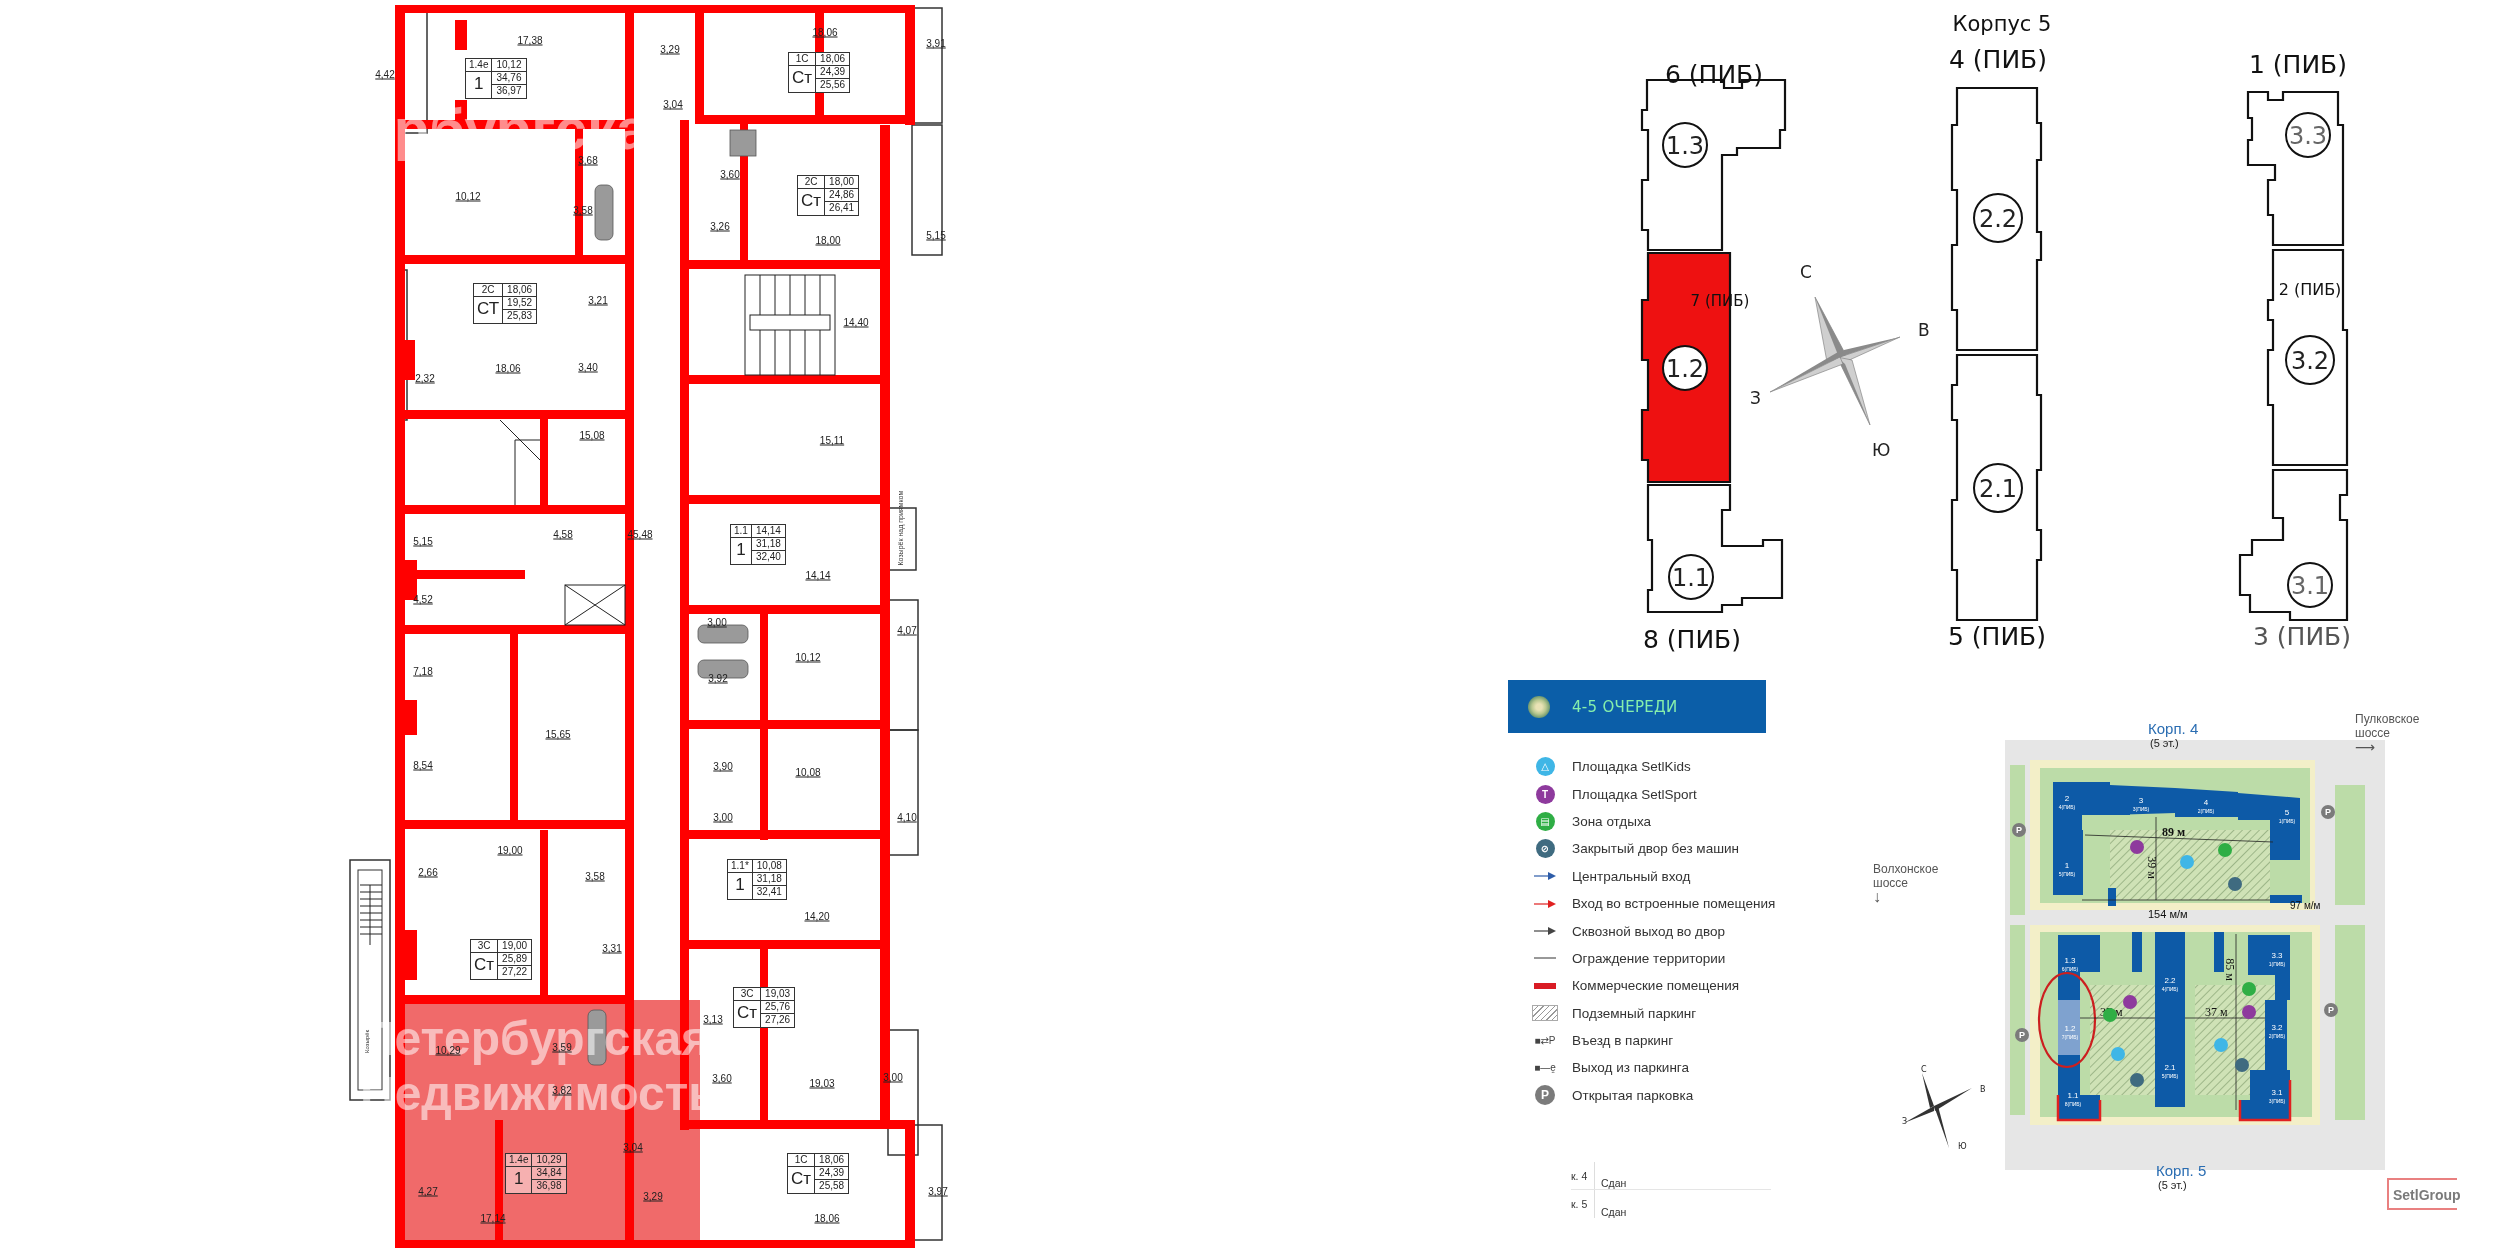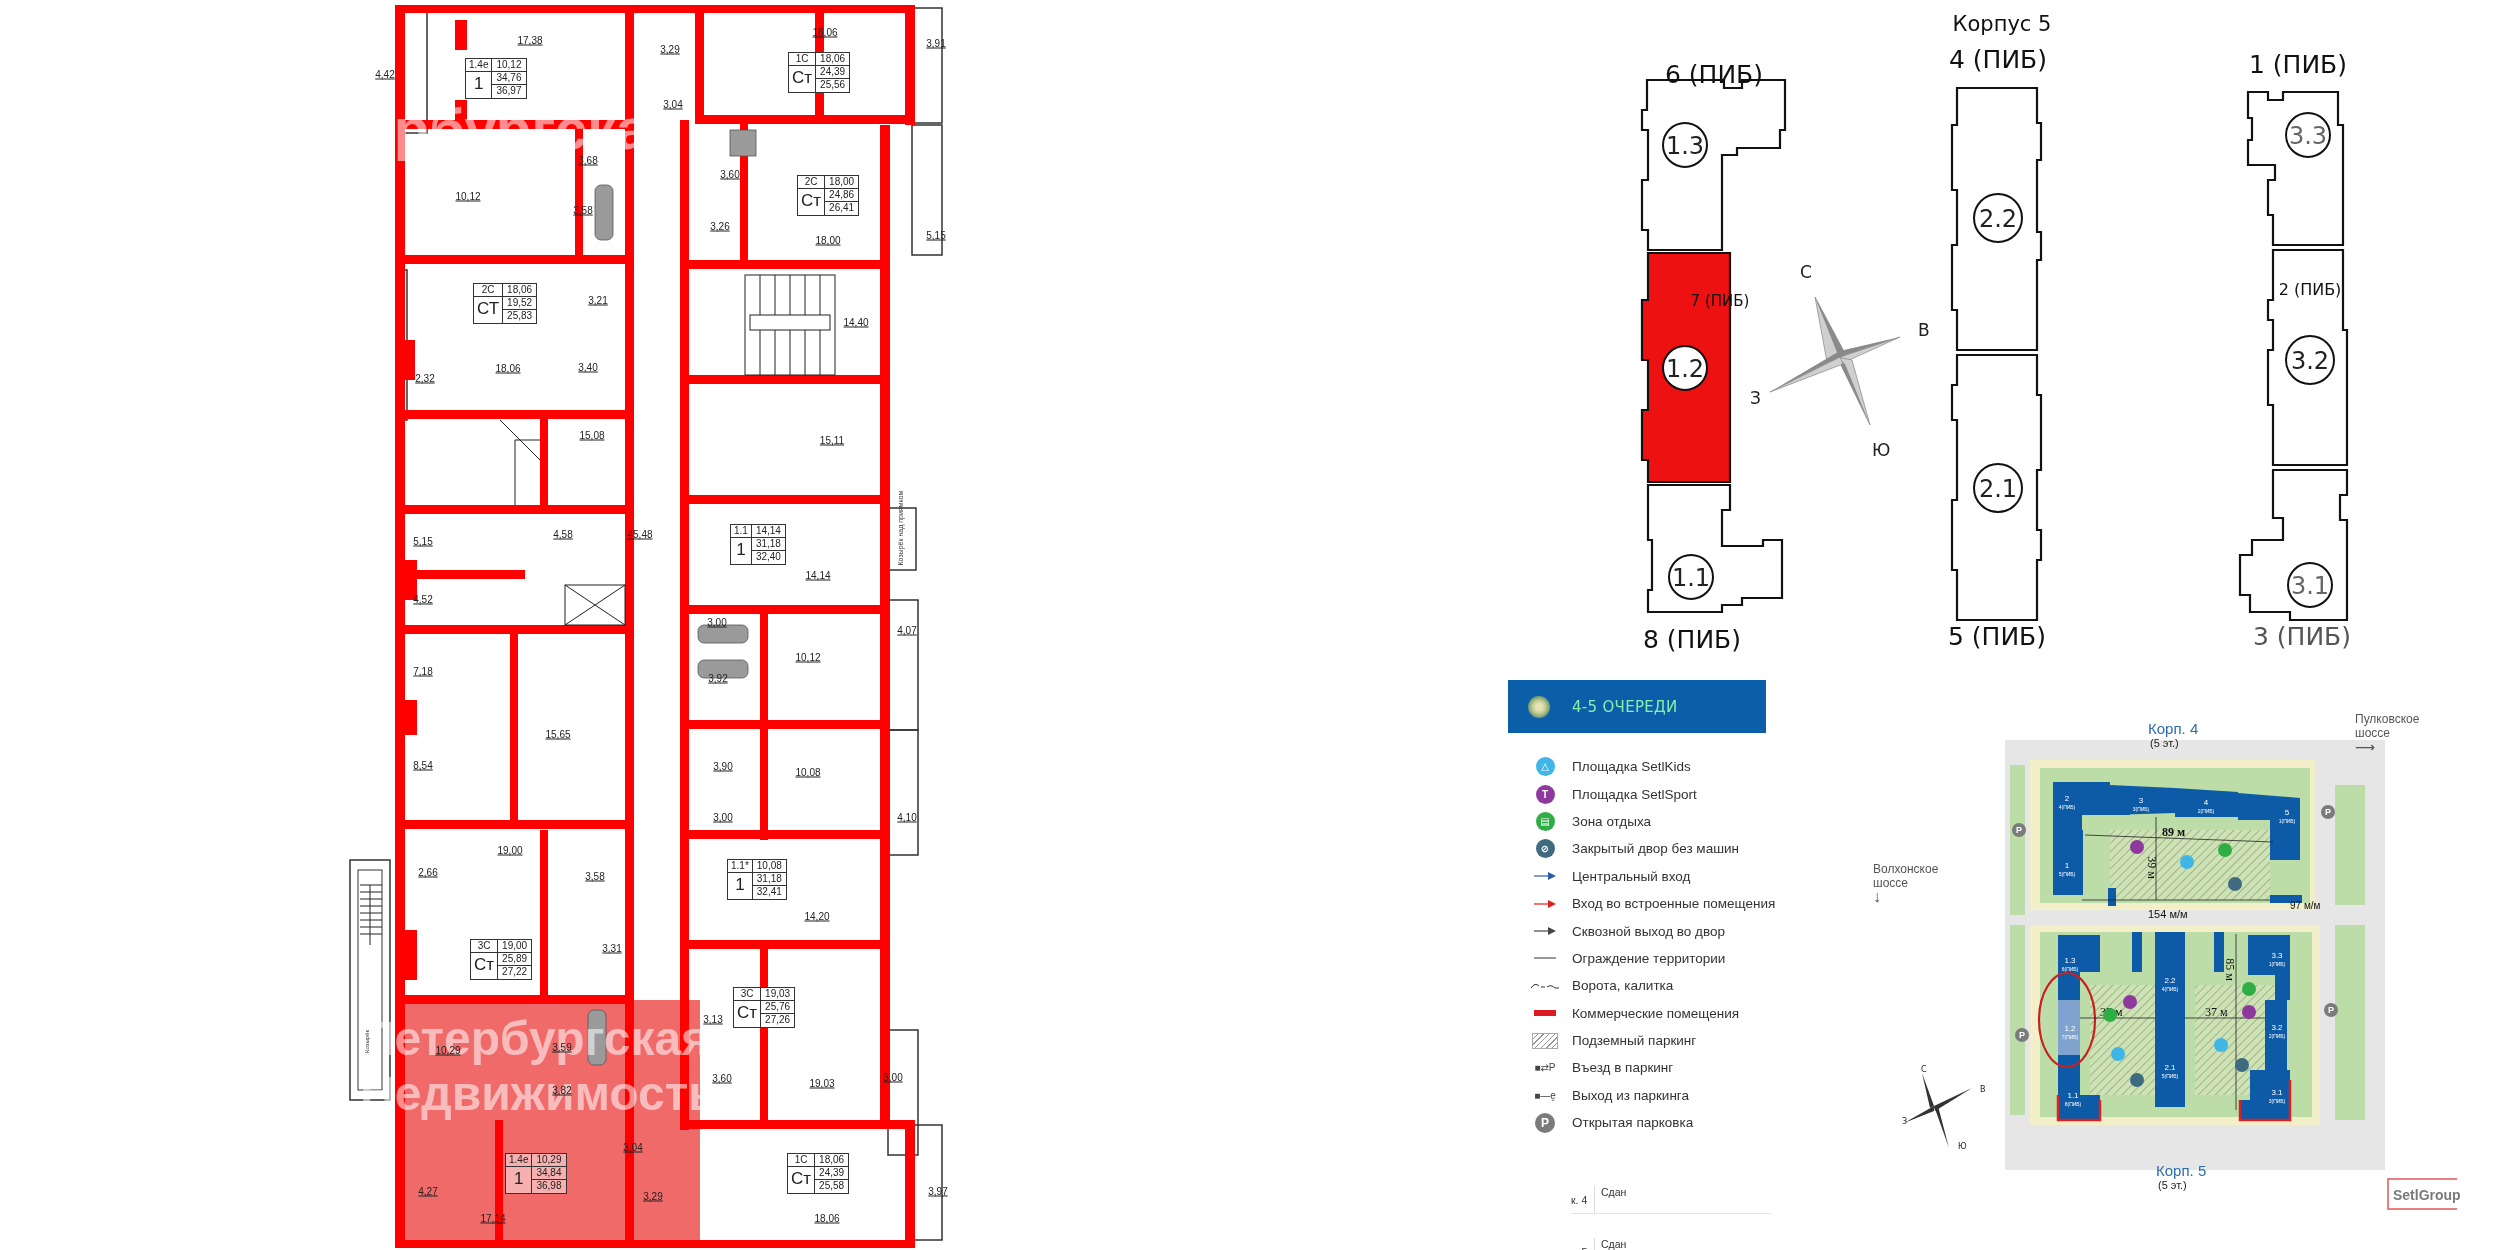--- a/index.html
+++ b/index.html
@@ -43,21 +43,21 @@
     width: 258px; height: 53px; background: #0b5ea8; display: flex; align-items: center; padding-left: 20px; gap: 22px;
   }
   .legend-header .logo { width: 22px; height: 22px; border-radius: 50%; background: radial-gradient(circle, #e9e2b5 20%, #b9c890 45%, #6e9870 70%, #d7d2a0 100%); }
   .legend-header .title { color: #86efac; font-size: 15px; letter-spacing: 0.3px; font-family: "DejaVu Sans", sans-serif; }
   .legend-list { margin-top: 20px; padding-left: 22px; }
   .legend-item { display: flex; align-items: center; height: 27.4px; }
   .legend-item .ico { width: 30px; display: flex; justify-content: center; align-items: center; margin-right: 12px; }
   .legend-item .txt { font-size: 13.5px; color: #333; font-family: "Liberation Sans", sans-serif; }
   .circle-ico { width: 19px; height: 19px; border-radius: 50%; display: flex; align-items: center; justify-content: center; color: #fff; font-size: 10px; font-weight: bold; }
   .status-table { position: absolute; left: 63px; top: 482px; width: 200px; font-size: 10.5px; color: #333; }
-  .status-row { display: flex; height: 28px; align-items: flex-start; margin-top: 24px; }
+  .status-row { display: flex; height: 28px; align-items: flex-end; }
   .status-row .k { width: 24px; border-right: 1px solid #ddd; height: 100%; display: flex; align-items: center; }
   .status-row .s { padding-left: 6px; }
   .status-row.first { border-bottom: 1.5px solid #e5e5e5; }
 
   
   #sitemap { position: absolute; left: 1990px; top: 700px; width: 510px; height: 550px; }
   .map-text { position: absolute; font-family: "Liberation Sans", sans-serif; white-space: nowrap; }
   .corp-title { color: #2a6db2; font-size: 15px; }
   .corp-sub { color: #222; font-size: 11px; }
   .road-name { color: #555; font-size: 12px; line-height: 14px; }
@@ -439,28 +439,20 @@
     <div class="legend-item">
       <span class="ico">
           <svg width="22" height="4">
             <line x1="0" y1="2" x2="22" y2="2" stroke="#333" stroke-width="1"></line>
           </svg>
         </span>
       <span class="txt">Ограждение территории</span>
     </div>
     <div class="legend-item">
       <span class="ico">
-          <svg width="28" height="8">
-            <path d="M0,6 Q4,0 8,4 M10,5 L14,5 M16,5 Q20,2 24,6 L28,6" stroke="#333" stroke-width="1" fill="none"></path>
-          </svg>
-        </span>
-      <span class="txt">Ворота, калитка</span>
-    </div>
-    <div class="legend-item">
-      <span class="ico">
           <span style="display:block;width:22px;height:6px;background:#d91c24"></span>
         </span>
       <span class="txt">Коммерческие помещения</span>
     </div>
     <div class="legend-item">
       <span class="ico">
           <span style="display:block;width:26px;height:16px;border:1px solid #aaa;background:repeating-linear-gradient(-45deg,#fff 0 3px,#999 3px 4px)"></span>
         </span>
       <span class="txt">Подземный паркинг</span>
     </div>

